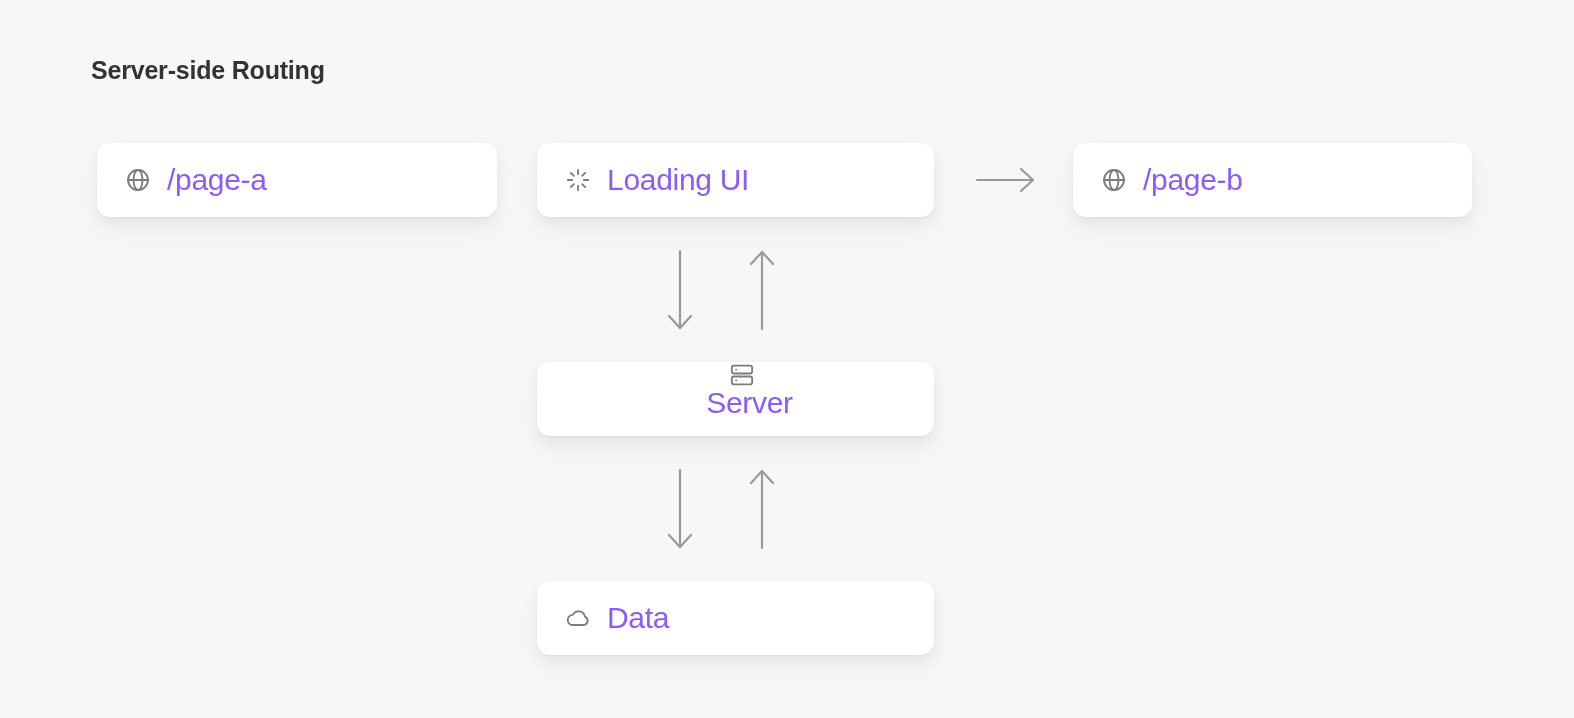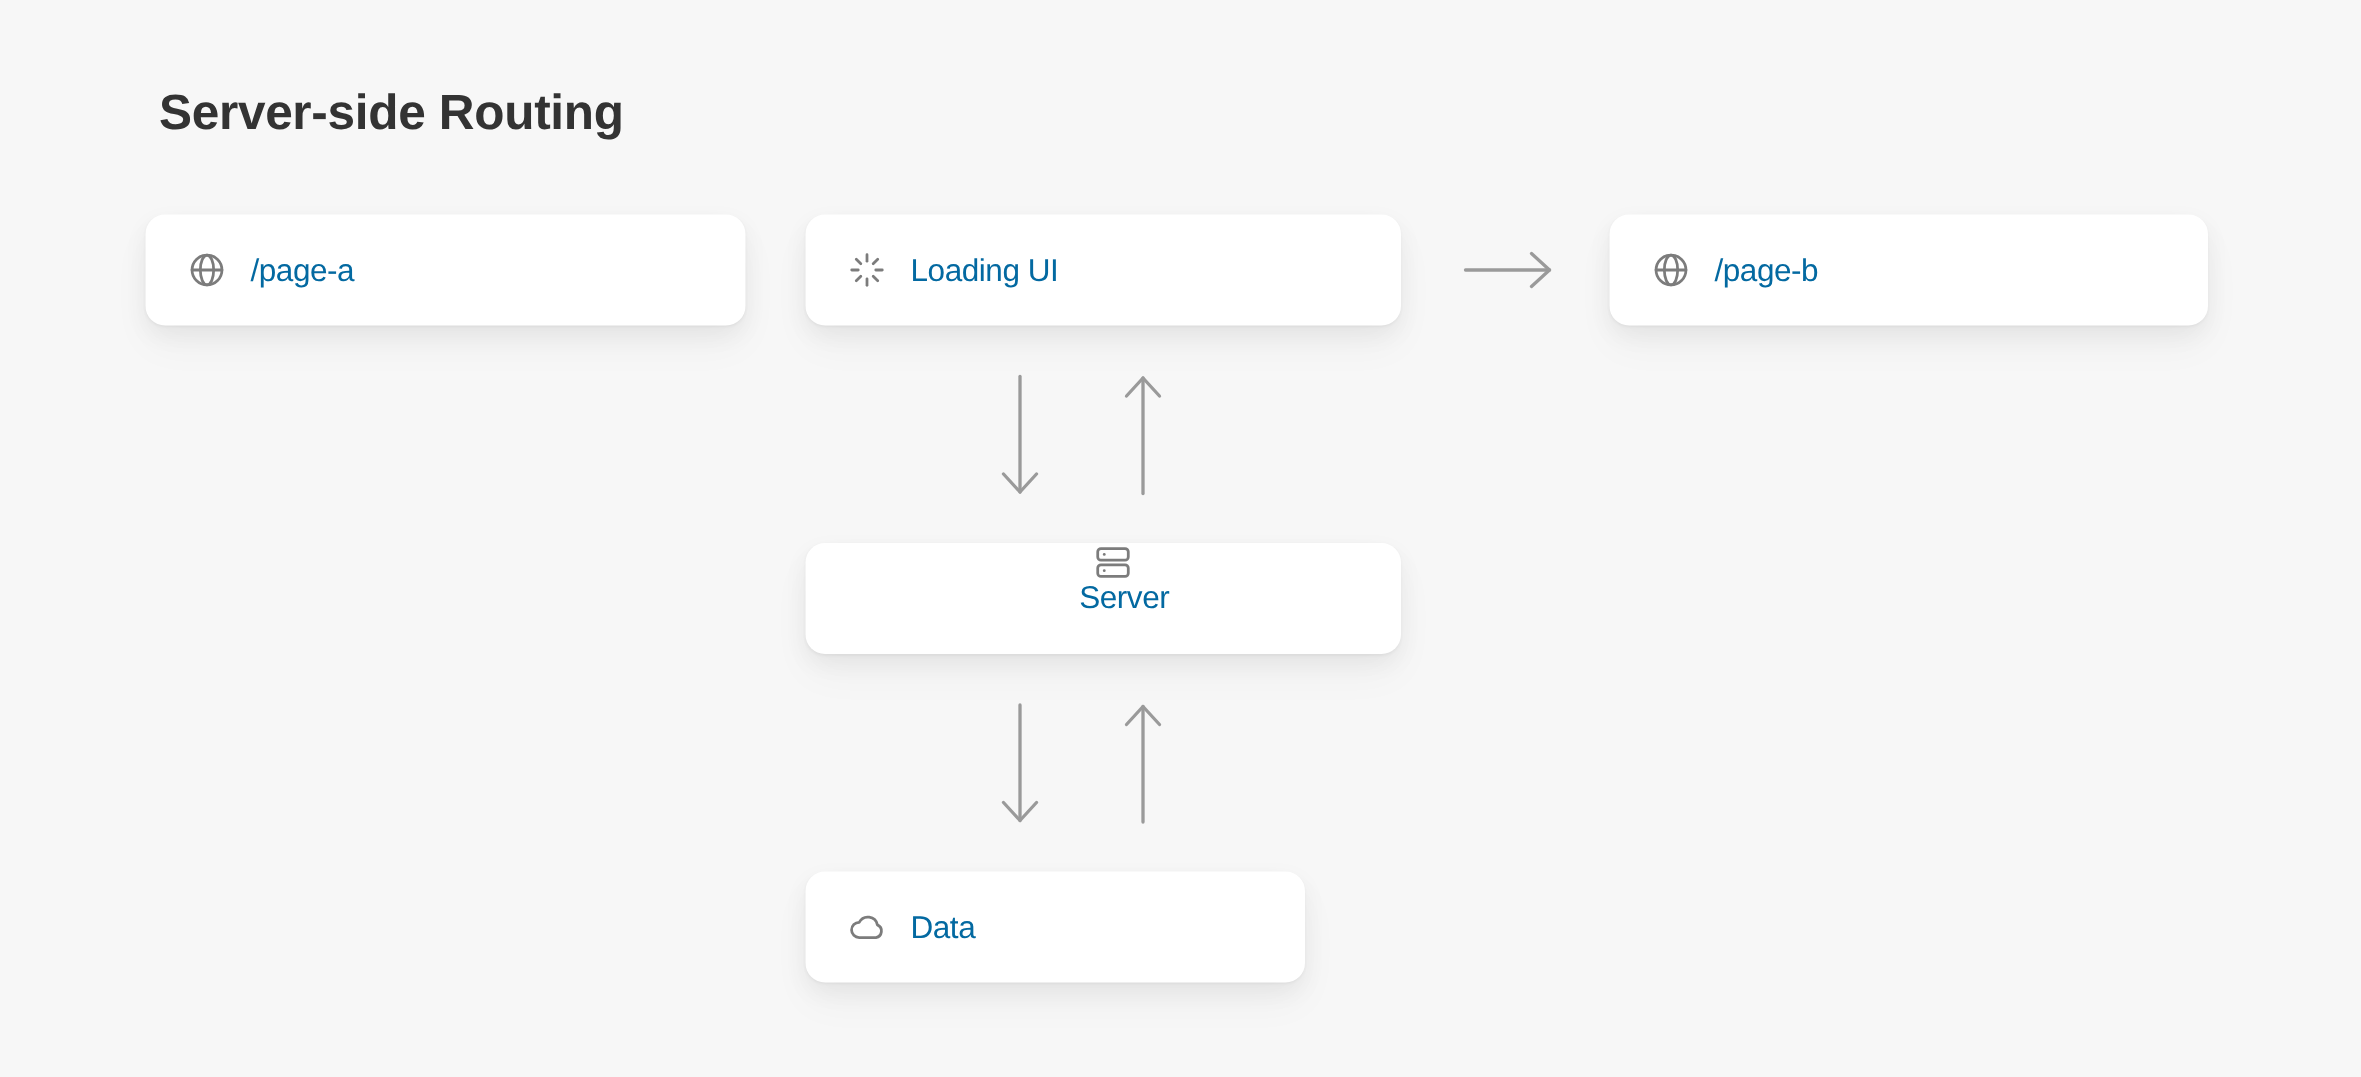--- a/index.html
+++ b/index.html
@@ -14,23 +14,23 @@
     overflow: hidden;
     position: relative;
     -webkit-font-smoothing: antialiased;
   }
   .stage {
     position: absolute;
     inset: 0;
   }
   .diagram-title {
     position: absolute;
-    left: 106px;
+    left: 91px;
     top: 56px;
-    font-size: 33px;
+    font-size: 25px;
     font-weight: bold;
     color: #333333;
     letter-spacing: -0.2px;
     white-space: nowrap;
   }
   .node-card {
     position: absolute;
     background: #ffffff;
     border-radius: 13px;
     box-shadow: 0 1px 2px rgba(0,0,0,0.045),
@@ -48,33 +48,33 @@
     display: block;
     margin-right: 16px;
     color: #7c7c7c;
   }
   .node-icon svg {
     display: block;
     width: 26px;
     height: 26px;
   }
   .node-label {
-    font-size: 21px;
-    color: #0369a1;
+    font-size: 30px;
+    color: #8b5cf6;
     letter-spacing: -0.3px;
     line-height: 1;
     white-space: nowrap;
   }
 
   
   #card-page-a   { left: 97px;   top: 143px; width: 400px; height: 74px; }
   #card-loading  { left: 537px;  top: 143px; width: 397px; height: 74px; }
   #card-page-b   { left: 1073px; top: 143px; width: 399px; height: 74px; }
   #card-server   { left: 537px;  top: 362px; width: 397px; height: 74px; flex-direction: column; }
-  #card-data     { left: 537px;  top: 581px; width: 333px; height: 74px; }
+  #card-data     { left: 537px;  top: 581px; width: 397px; height: 74px; }
 
   
   .arrow {
     position: absolute;
     color: #9a9a9a;
   }
   .arrow svg { display: block; overflow: visible; }
   #arrow-horizontal { left: 974px; top: 162px; }
   #arrow-down-1 { left: 662px; top: 248px; }
   #arrow-up-1   { left: 744px; top: 248px; }

